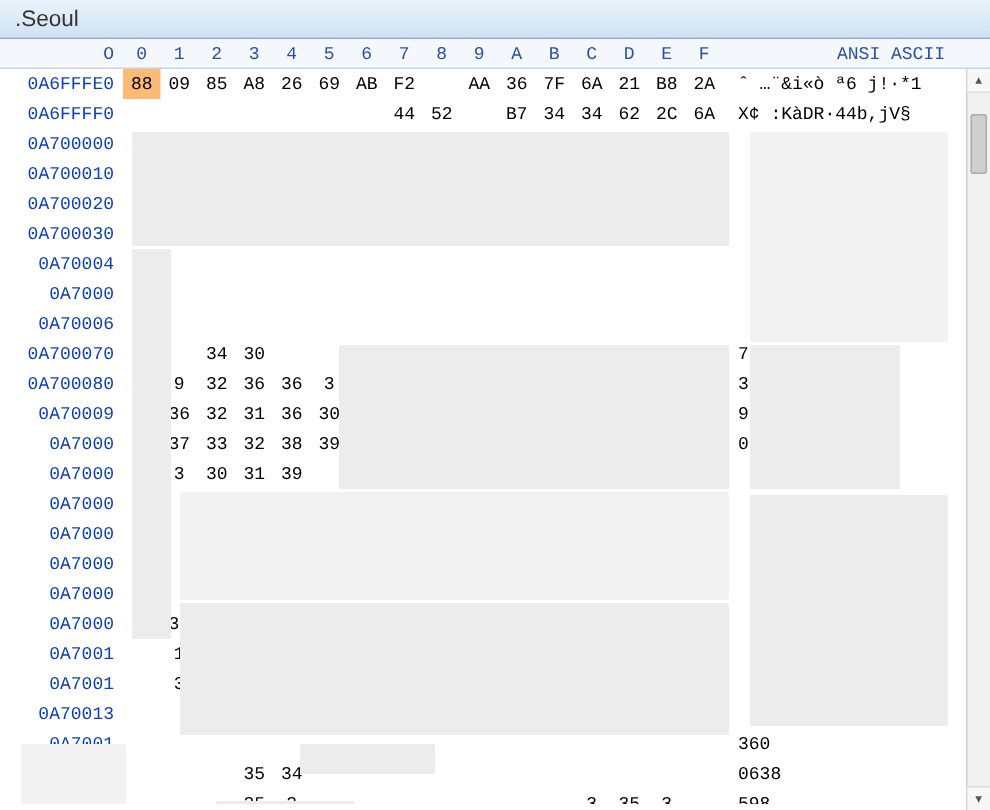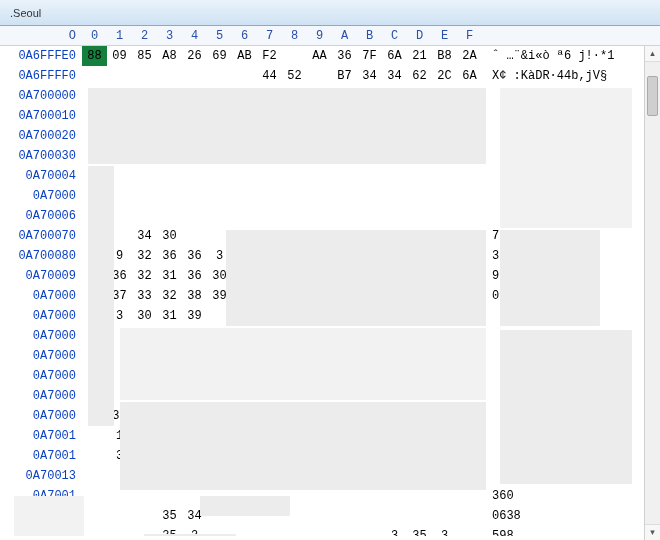--- a/index.html
+++ b/index.html
@@ -13,21 +13,21 @@
     height: 540px;
     overflow: hidden;
   }
   .titlebar {
     height: 26px;
     background: linear-gradient(to bottom, #eaf3fb, #cfe2f3);
     border-bottom: 1px solid #8fa8c7;
     line-height: 26px;
     padding: 0 10px;
     font-family: "Segoe UI", sans-serif;
-    font-size: 11px;
+    font-size: 15px;
     color: #333;
   }
   .header-row {
     height: 20px;
     background: #f4f8fc;
     border-bottom: 1px solid #c8d4e4;
     display: flex;
     flex-direction: row;
     font-family: "Courier New", monospace;
     font-size: 12px;
@@ -76,21 +76,21 @@
     white-space: pre;
   }
   .row .offset-col { color: #0a3fbf; }
   .row .hex-cell {
     width: 25px;
     text-align: center;
     color: #000;
     position: relative;
   }
   .hex-cell.sel {
-    background: #15803d;
+    background: #fdba74;
   }
   .row .ascii-cell {
     flex: 1;
     padding-left: 10px;
     color: #000;
     white-space: pre;
     font-family: "Courier New", monospace;
     padding-right: 2px;
   }
   
@@ -153,20 +153,23 @@
       <div class="hex-col">7</div>
       <div class="hex-col">8</div>
       <div class="hex-col">9</div>
       <div class="hex-col">A</div>
       <div class="hex-col">B</div>
       <div class="hex-col">C</div>
       <div class="hex-col">D</div>
       <div class="hex-col">E</div>
       <div class="hex-col">F</div>
     </div>
+  <div class="ascii-area">
+    <span>ANSI ASCII</span>
+  </div>
 </div>
 
 <div class="hex-viewport" id="hex-viewport">
 
   <div class="row"><div class="offset-col">0A6FFFE0</div><div class="hex-area"><div class="hex-cell sel">88</div><div class="hex-cell">09</div><div class="hex-cell">85</div><div class="hex-cell">A8</div><div class="hex-cell">26</div><div class="hex-cell">69</div><div class="hex-cell">AB</div><div class="hex-cell">F2</div><div class="hex-cell"></div><div class="hex-cell">AA</div><div class="hex-cell">36</div><div class="hex-cell">7F</div><div class="hex-cell">6A</div><div class="hex-cell">21</div><div class="hex-cell">B8</div><div class="hex-cell">2A</div></div><div class="ascii-cell">ˆ …¨&amp;i«ò ª6 j!·*1</div></div>
     <div class="row"><div class="offset-col">0A6FFFF0</div><div class="hex-area"><div class="hex-cell"></div><div class="hex-cell"></div><div class="hex-cell"></div><div class="hex-cell"></div><div class="hex-cell"></div><div class="hex-cell"></div><div class="hex-cell"></div><div class="hex-cell">44</div><div class="hex-cell">52</div><div class="hex-cell"></div><div class="hex-cell">B7</div><div class="hex-cell">34</div><div class="hex-cell">34</div><div class="hex-cell">62</div><div class="hex-cell">2C</div><div class="hex-cell">6A</div></div><div class="ascii-cell">X¢ :KàDR·44b,jV§</div></div>
     <div class="row"><div class="offset-col">0A700000</div><div class="hex-area"><div class="hex-cell"></div><div class="hex-cell"></div><div class="hex-cell"></div><div class="hex-cell"></div><div class="hex-cell"></div><div class="hex-cell"></div><div class="hex-cell"></div><div class="hex-cell"></div><div class="hex-cell"></div><div class="hex-cell"></div><div class="hex-cell"></div><div class="hex-cell"></div><div class="hex-cell"></div><div class="hex-cell"></div><div class="hex-cell"></div><div class="hex-cell"></div></div><div class="ascii-cell"></div></div>
     <div class="row"><div class="offset-col">0A700010</div><div class="hex-area"><div class="hex-cell"></div><div class="hex-cell"></div><div class="hex-cell"></div><div class="hex-cell"></div><div class="hex-cell"></div><div class="hex-cell"></div><div class="hex-cell"></div><div class="hex-cell"></div><div class="hex-cell"></div><div class="hex-cell"></div><div class="hex-cell"></div><div class="hex-cell"></div><div class="hex-cell"></div><div class="hex-cell"></div><div class="hex-cell"></div><div class="hex-cell"></div></div><div class="ascii-cell"></div></div>
     <div class="row"><div class="offset-col">0A700020</div><div class="hex-area"><div class="hex-cell">30</div><div class="hex-cell">38</div><div class="hex-cell"></div><div class="hex-cell"></div><div class="hex-cell"></div><div class="hex-cell"></div><div class="hex-cell"></div><div class="hex-cell"></div><div class="hex-cell"></div><div class="hex-cell"></div><div class="hex-cell"></div><div class="hex-cell"></div><div class="hex-cell"></div><div class="hex-cell"></div><div class="hex-cell"></div><div class="hex-cell"></div></div><div class="ascii-cell"></div></div>
     <div class="row"><div class="offset-col">0A700030</div><div class="hex-area"><div class="hex-cell">31</div><div class="hex-cell"></div><div class="hex-cell"></div><div class="hex-cell"></div><div class="hex-cell"></div><div class="hex-cell"></div><div class="hex-cell"></div><div class="hex-cell"></div><div class="hex-cell"></div><div class="hex-cell"></div><div class="hex-cell"></div><div class="hex-cell"></div><div class="hex-cell"></div><div class="hex-cell"></div><div class="hex-cell"></div><div class="hex-cell"></div></div><div class="ascii-cell"></div></div>

